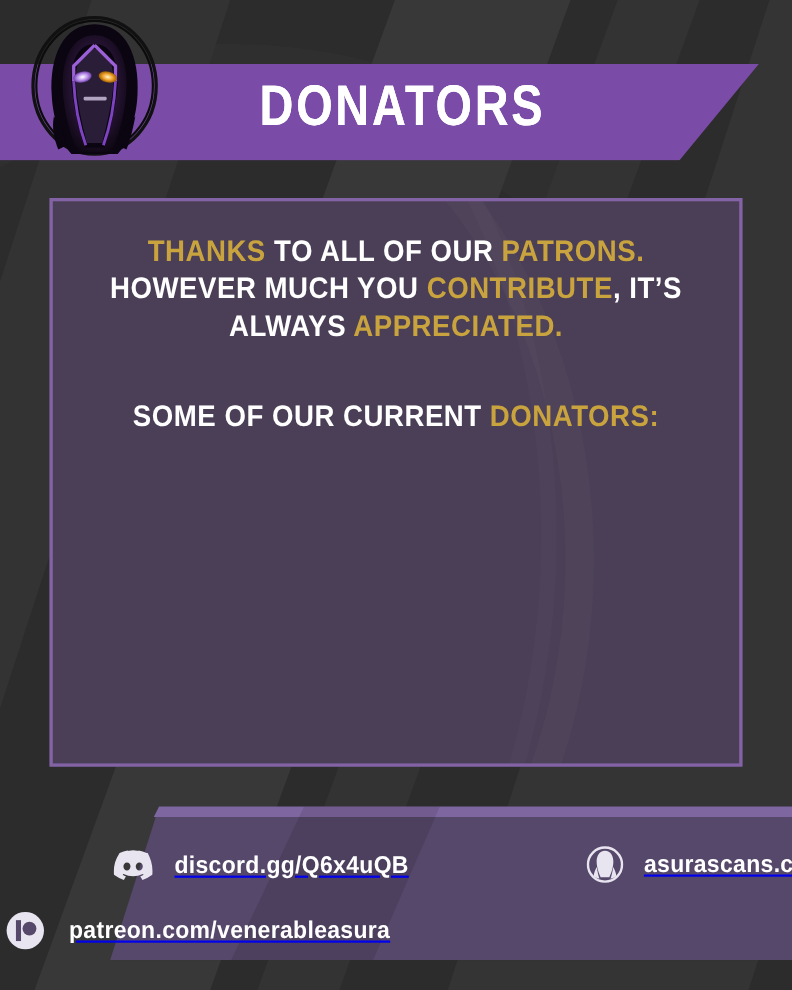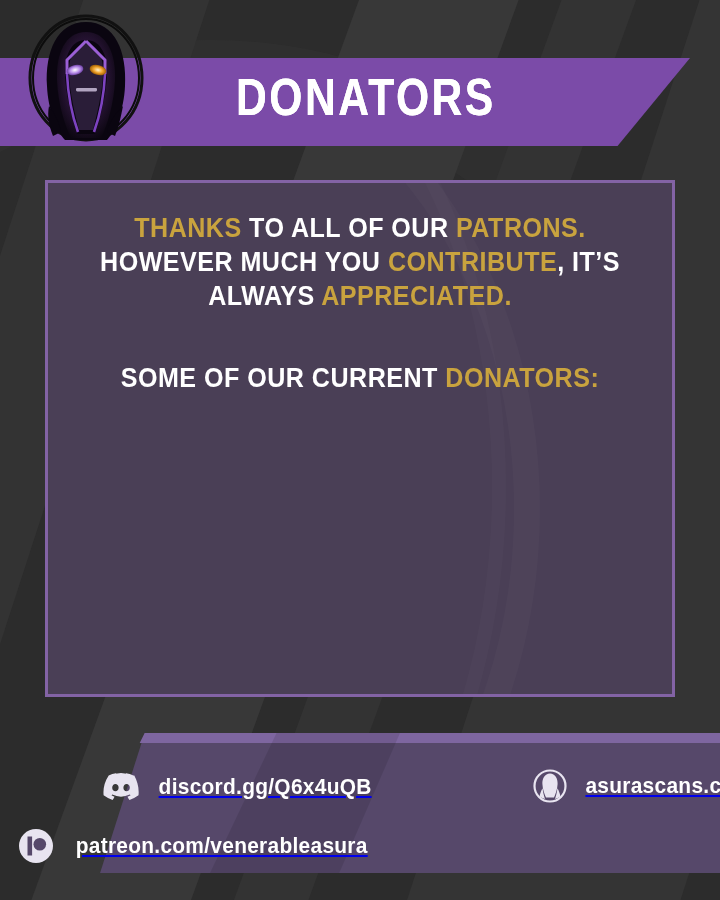--- a/index.html
+++ b/index.html
@@ -110,21 +110,21 @@
   }
   .footer-grid{
     position:absolute;left:0;top:733px;width:720px;height:140px;z-index:4;
     display:grid;grid-template-columns:420px 300px;grid-template-rows:62px 58px;
     align-items:center;padding-top:22px;box-sizing:border-box;
   }
   .link{
     display:flex;align-items:center;gap:14px;
   }
   .link-a{padding-left:103px;align-items:flex-end;}
-  .link-b{padding-left:18px;}
+  .link-b{padding-left:5px;}
   .link-c{padding-left:113px;}
   .link-d{padding-left:0px;}
   .link-text{
     font-family:"Liberation Sans Narrow","Liberation Sans",sans-serif;
     font-weight:bold;font-size:22px;color:#ffffff;letter-spacing:.3px;
     transform:scaleX(.95);white-space:nowrap;
   }
   .ico{flex:0 0 auto;display:block;}
 </style>
 </head>

